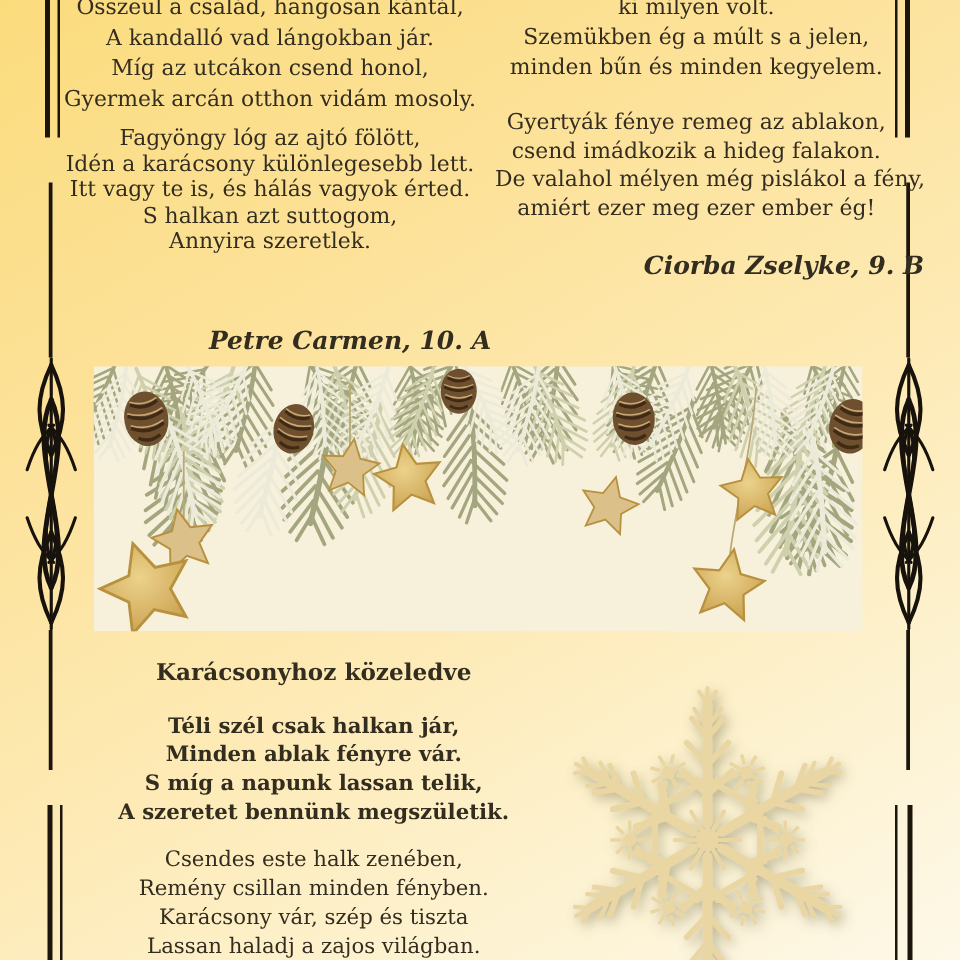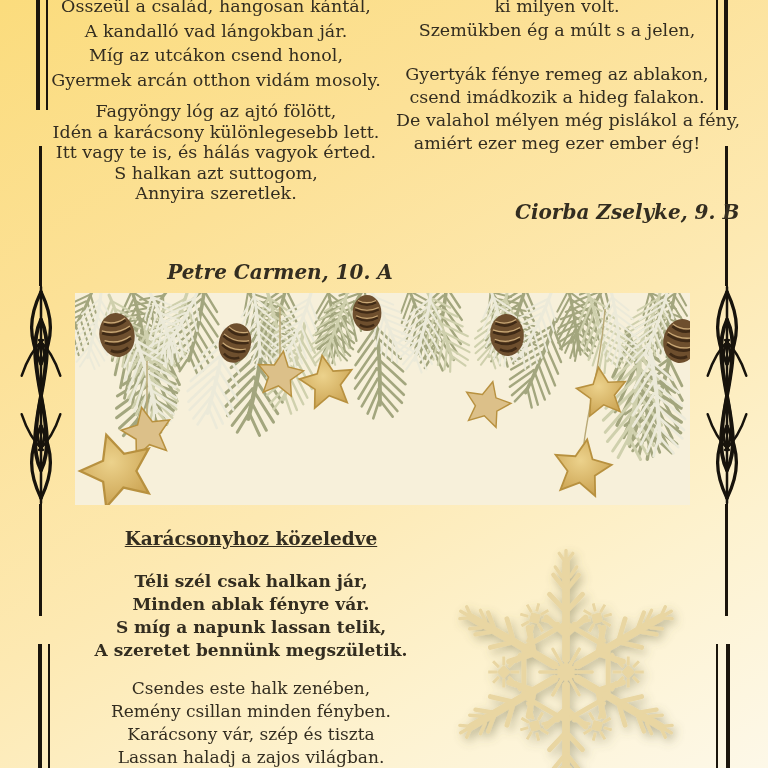--- a/index.html
+++ b/index.html
@@ -17,21 +17,21 @@
   .s2-left{margin-top:9px;}
   .s2-left .line{line-height:20.5px;}
   .s1-right .line{line-height:24px;}
   .s2-right{margin-top:21px;}
   .s2-right .line{line-height:23px;}
   .author{
     position:absolute;text-align:center;
     font-weight:bold;font-style:italic;font-size:20px;white-space:nowrap;
   }
   .bottom-poem{font-size:17px;}
-  .bottom-title{font-weight:bold;font-size:18.5px;line-height:24px;text-decoration:underline;}
+  .bottom-title{font-weight:bold;font-size:18.5px;line-height:24px;}
   .s1-bottom{margin-top:19px;font-weight:bold;}
   .s1-bottom .line,.s2-bottom .line{line-height:23px;}
   .s2-bottom{margin-top:15px;}
   .branch-photo{position:absolute;left:75px;top:293px;width:615px;height:212px;}
   .flourish{position:absolute;width:54px;height:226px;}
   .snowflake{position:absolute;left:437px;top:544px;width:258px;height:256px;}
 </style>
 </head>
 <body>
 
@@ -98,20 +98,21 @@
     <div class="line">S halkan azt suttogom,</div>
     <div class="line">Annyira szeretlek.</div>
   </div>
 </section>
 <div class="author" style="left:140px;top:260px;width:280px">Petre Carmen, 10. A</div>
 
 <section class="poem top-poem" style="left:396px;top:-6px;width:322px">
   <div class="s1-right">
     <div class="line">ki milyen volt.</div>
     <div class="line">Szemükben ég a múlt s a jelen,</div>
+    <div class="line">minden bűn és minden kegyelem.</div>
   </div>
   <div class="s2-right">
     <div class="line">Gyertyák fénye remeg az ablakon,</div>
     <div class="line">csend imádkozik a hideg falakon.</div>
     <div class="line">De valahol mélyen még pislákol a fény,</div>
     <div class="line">amiért ezer meg ezer ember ég!</div>
   </div>
 </section>
 <div class="author" style="left:515px;top:200px;width:210px">Ciorba Zselyke, 9. B</div>
 

